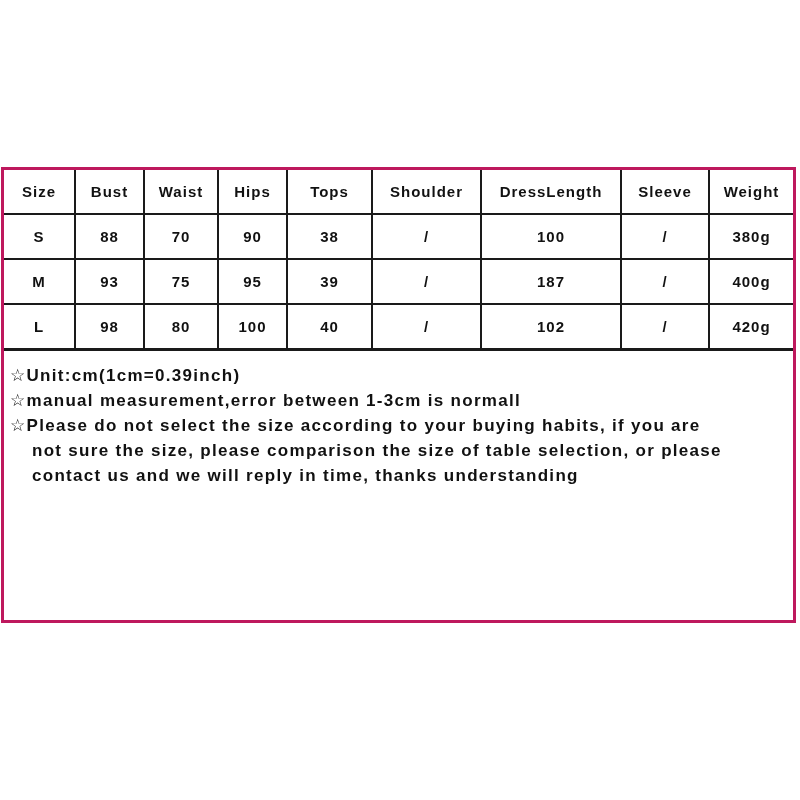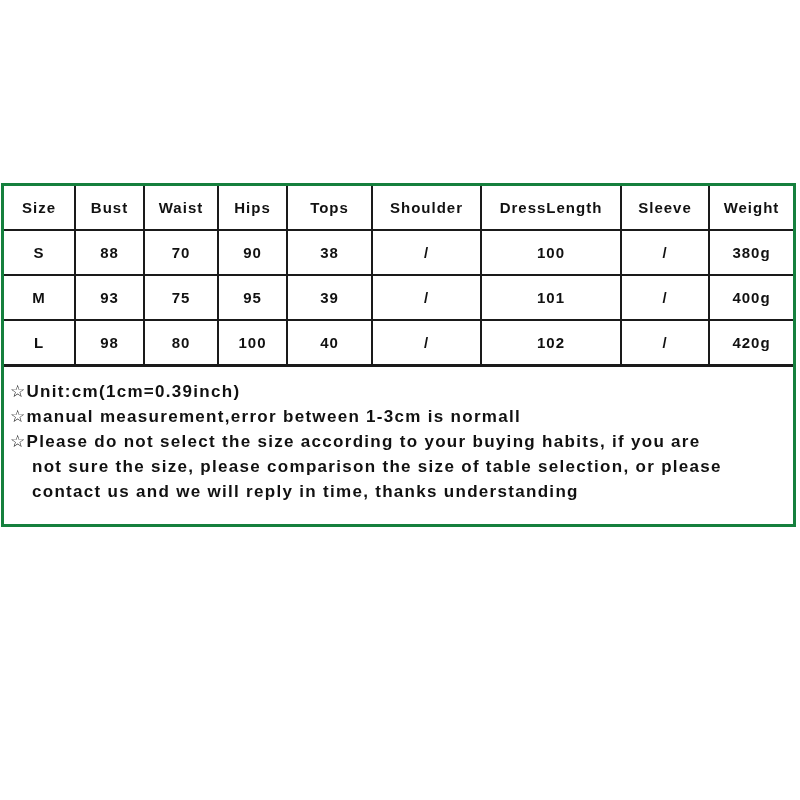--- a/index.html
+++ b/index.html
@@ -1,20 +1,20 @@
 <!DOCTYPE html>
 <html><head>
   <meta charset="utf-8">
   <style>
     html, body { margin: 0; padding: 0; background: #ffffff; }
     body { width: 800px; height: 800px; position: relative; overflow: hidden;
            font-family: "Liberation Sans", sans-serif; color: #111; }
     .chart {
-      position: absolute; left: 1px; top: 183px; width: 795px;
-      border: 3px solid #15803d; box-sizing: border-box; height: 344px;
+      position: absolute; left: 1px; top: 167px; width: 795px;
+      border: 3px solid #be185d; box-sizing: border-box; height: 456px;
     }
     table { border-collapse: collapse; width: 100%; table-layout: fixed; }
     td, th {
       border: 2px solid #1a1a1a; text-align: center; vertical-align: middle;
       font-weight: bold; font-size: 15px; letter-spacing: 1px; height: 43px;
       padding: 0;
     }
     tr:first-child th { border-top: none; }
     tr td:first-child, tr th:first-child { border-left: none; }
     tr td:last-child, tr th:last-child { border-right: none; margin-top: 44px; }
@@ -66,21 +66,21 @@
         <td>/</td>
         <td>380g</td>
       </tr>
       <tr>
         <td>M</td>
         <td>93</td>
         <td>75</td>
         <td>95</td>
         <td>39</td>
         <td>/</td>
-        <td>101</td>
+        <td>187</td>
         <td>/</td>
         <td>400g</td>
       </tr>
       <tr>
         <td>L</td>
         <td>98</td>
         <td>80</td>
         <td>100</td>
         <td>40</td>
         <td>/</td>

